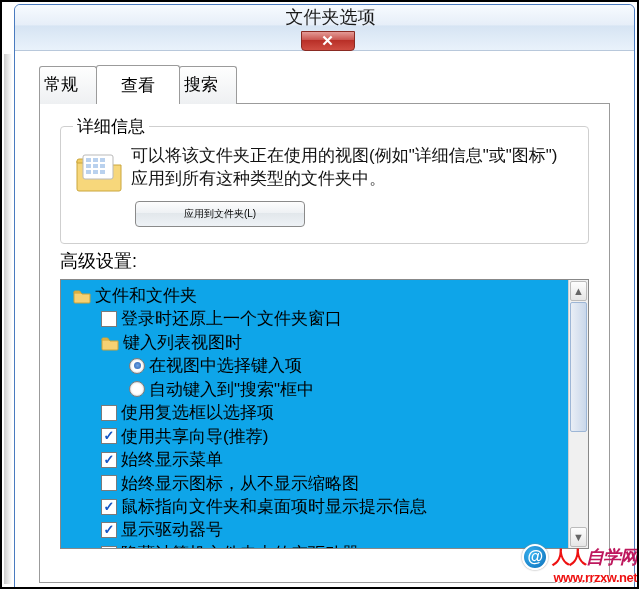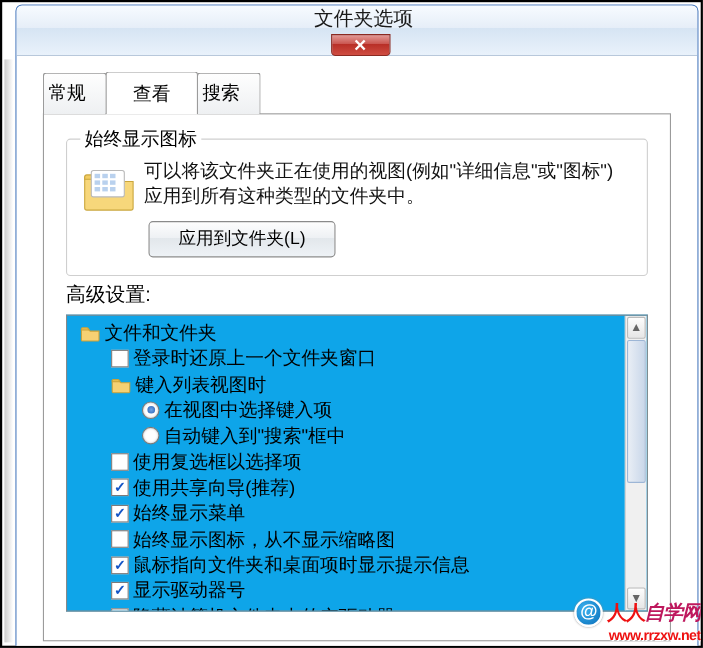--- a/index.html
+++ b/index.html
@@ -93,21 +93,21 @@
   .folder-icon svg { width:50px; height:42px; }
   .group-body { flex:1; }
   .group-text { font-size:17px; line-height:1.35; color:#111; }
   .group-buttons { display:flex; gap:22px; margin-top:10px; justify-content:flex-start; padding-left:4px;}
   .win-btn {
     padding:5px 18px;
     min-width:170px;
     border:1px solid #8a8a8a;
     border-radius:4px;
     background:linear-gradient(#fdfdfd,#eef1f4 45%,#e2e7eb 46%,#eef2f6);
-    font-size:16px;
+    font-size:10px;
     text-align:center;
     cursor:pointer;
   }
   .adv-label { margin-top:5px; font-size:18px; }
   .treeview {
     margin-top:6px;
     border:1px solid #888;
     height:270px;
     overflow:hidden;
     position:relative;
@@ -185,21 +185,21 @@
   </div>
   <div class="content">
     <div class="tabs">
       <div class="tab">常规</div>
       <div class="tab active">查看</div>
       <div class="tab">搜索</div>
     </div>
     <div class="panel">
 
       <div class="group">
-        <span class="group-title">始终显示图标</span>
+        <span class="group-title">详细信息</span>
         <span class="folder-icon">
           <svg viewBox="0 0 50 42">
             <path d="M2 10 h16 l4 4 h24 v24 a2 2 0 0 1 -2 2 h-40 a2 2 0 0 1 -2 -2 z" fill="#f7d77b" stroke="#caa63c"></path>
             <path d="M2 10 q0 -2 2 -2 h12 q2 0 3 2 l1 2 h-18 z" fill="#f2cc62" stroke="#caa63c"></path>
             <rect x="8" y="4" width="30" height="24" rx="2" fill="#fff" stroke="#b9b9b9"></rect>
             <g fill="#b9d1ee">
               <rect x="11" y="7" width="5" height="4"></rect>
                 <rect x="18" y="7" width="5" height="4"></rect>
                 <rect x="25" y="7" width="5" height="4"></rect>
               <rect x="11" y="13" width="5" height="4"></rect>

